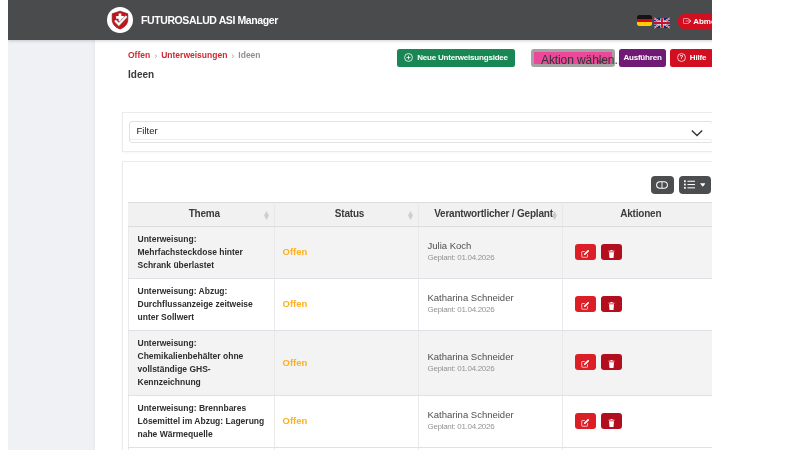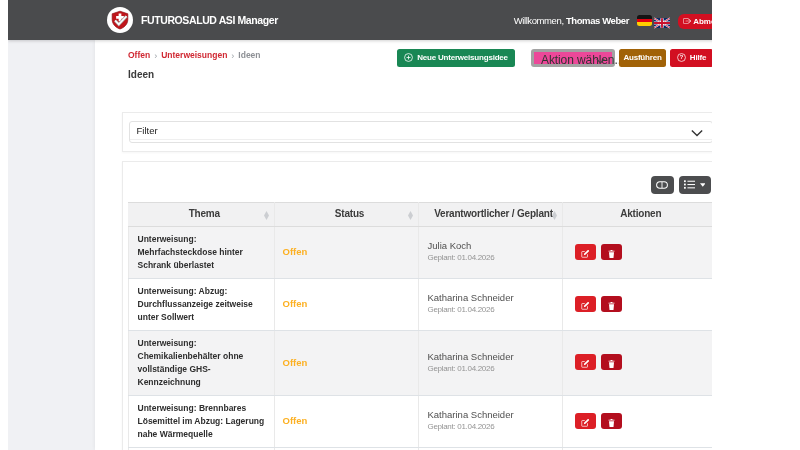--- a/index.html
+++ b/index.html
@@ -16,21 +16,21 @@
 #main{position:absolute;left:87px;top:40px;width:654px;height:410px;background:#fff;box-shadow:0 0 4px rgba(0,0,0,.07)}
 #bc{position:absolute;left:120px;top:50px;font-size:8.5px;font-weight:bold;color:#9aa0a6;white-space:nowrap}
 #bc a{color:#d02832;text-decoration:none}
 #bc .sep{color:#9aa0a6;font-weight:normal;padding:0 4px;font-size:9px;position:relative;top:0.5px}
 #bc .cur{color:#8d9095}
 #h1{position:absolute;left:120px;top:68.5px;font-size:10px;font-weight:bold;color:#3a3a3a}
 .btn{position:absolute;top:49px;height:17.5px;border-radius:2.5px;color:#fff;font-weight:bold;font-size:8px;letter-spacing:-0.2px;display:flex;align-items:center;justify-content:center;gap:4px;white-space:nowrap}
 #bdash{left:302px;width:83px;background:#54565a}
 #bneu{left:389px;width:118px;background:#198754}
 #bsel{position:absolute;left:523px;top:49px;width:84px;height:17.5px;background:#ec4899;border:3px solid #a3a3a3;border-radius:3px;font-size:12px;color:#333;line-height:16.5px;padding-left:7px;white-space:nowrap;letter-spacing:-0.1px}
-#bausf{left:611px;width:47px;background:#a16207}
+#bausf{left:611px;width:47px;background:#701a75}
 #bhilf{left:662px;width:43px;background:#d20f21}
 .card{position:absolute;background:#fff;border:1px solid #ebebeb;border-radius:0;box-shadow:0 1px 2px rgba(0,0,0,.04)}
 #fcard{left:113.5px;top:112px;width:600px;height:40px}
 #facc{position:absolute;left:6px;top:7.5px;width:584px;height:22.5px;border:1px solid #e2e2e2;border-radius:3px;background:#fff}
 #facc .lbl{position:absolute;left:7px;top:3.5px;font-size:9.5px;color:#222}
 #facc .dv{position:absolute;left:0;top:17.5px;width:100%;border-top:1px solid #efefef}
 #tcard{left:113.5px;top:161px;width:600px;height:296px}
 #search{position:absolute;left:430px;top:13.5px;width:94px;height:16px;border:1px solid #cfcfcf;border-radius:3px;font-size:9.5px;color:#767676;line-height:14.5px;padding-left:6px;font-family:"Liberation Sans",sans-serif;outline:none}
 .tbtn{position:absolute;top:13.5px;height:18px;background:#4c4d4f;border-radius:4px;display:flex;align-items:center;justify-content:center;gap:4px}
 #tb1{left:528px;width:23px}
@@ -58,21 +58,20 @@
 <div id="hdr">
   <div id="logo">
     <svg width="26" height="26" viewBox="0 0 26 26">
       <path d="M13 4.2 L20.8 6.8 V12.5 C20.8 17.3 17.2 20.6 13 22 C8.8 20.6 5.2 17.3 5.2 12.5 V6.8 Z" fill="#c0151b" stroke="#8e1014" stroke-width="0.7"></path>
       <path d="M11.65 6.6 h2.7 v2.5 h2.5 v2.7 h-2.5 v2.5 h-2.7 v-2.5 h-2.5 v-2.7 h2.5 z" fill="#fff"></path>
       <path d="M8.1 13.4 l3.7 3.9 l7.7 -8.1" fill="none" stroke="#a8a8a8" stroke-width="2.9"></path>
       <path d="M8.1 13.4 l3.7 3.9 l7.7 -8.1" fill="none" stroke="#fff" stroke-width="1.5"></path>
     </svg>
   </div>
   <div id="brand">FUTUROSALUD ASI Manager</div>
-  <div id="welcome">Willkommen, <b>Thomas Weber</b></div>
   <div id="deflag">
         <div style="background:#141414"></div>
         <div style="background:#e3000f"></div>
         <div style="background:#ffce00"></div>
       </div>
   <div id="ukflag"><svg width="16" height="12" viewBox="0 0 60 36">
     <rect width="60" height="36" fill="#012169"></rect>
     <path d="M0,0 60,36 M60,0 0,36" stroke="#fff" stroke-width="7"></path>
     <path d="M0,0 60,36 M60,0 0,36" stroke="#C8102E" stroke-width="3"></path>
     <path d="M30,0 V36 M0,18 H60" stroke="#fff" stroke-width="12"></path>

